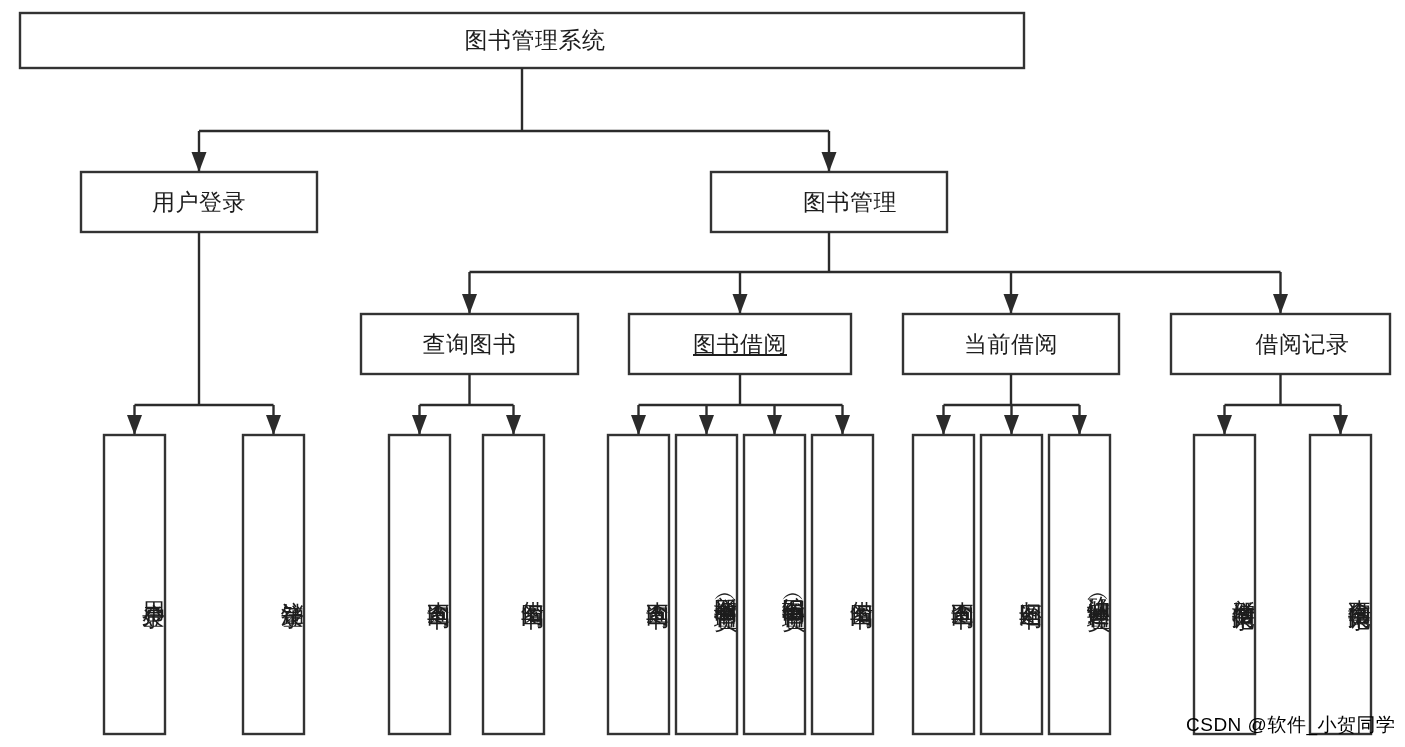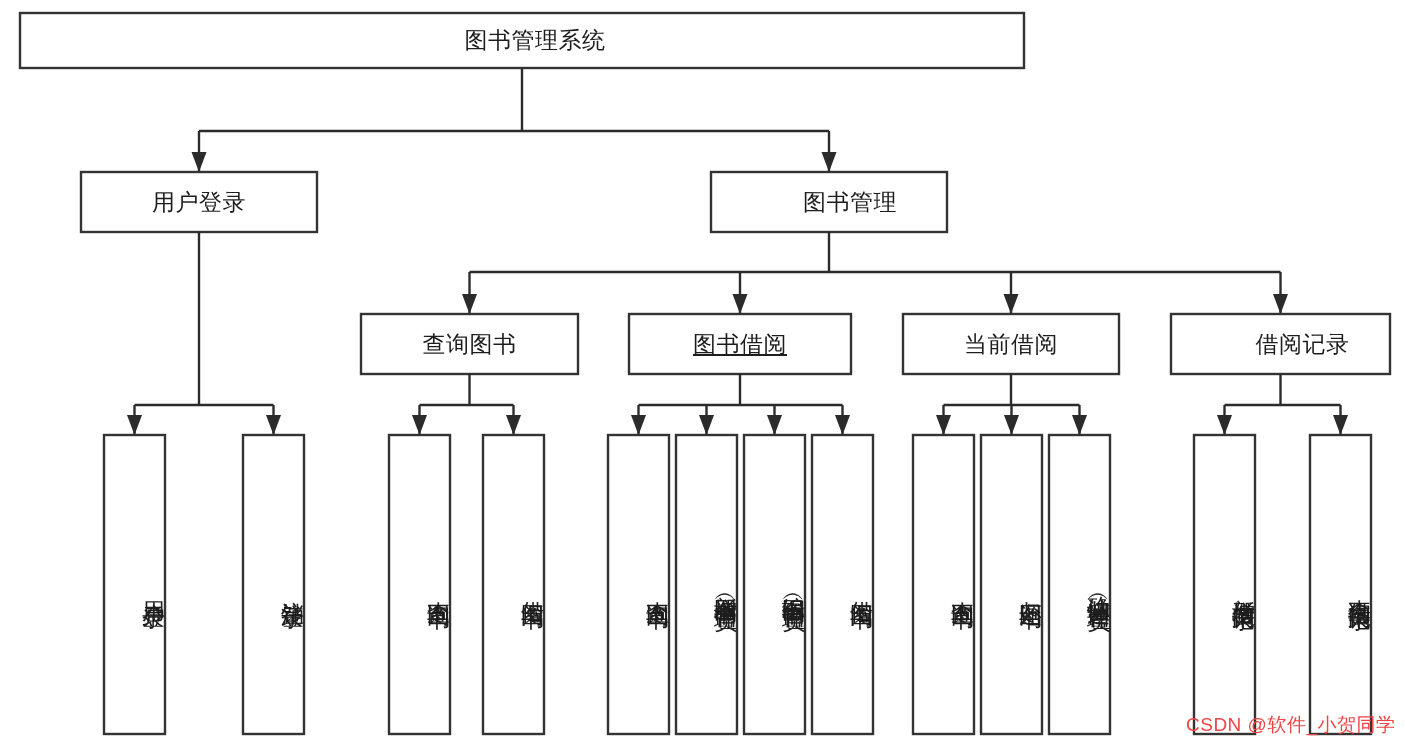--- a/index.html
+++ b/index.html
@@ -61,21 +61,21 @@
     line-height: 1;
     letter-spacing: 2px;
     align-items: flex-start;
     padding-top: 4px;
   }
   .watermark {
     position: absolute;
     left: 1186px;
     top: 712px;
     font-size: 19px;
-    color: #ef4444;
+    color: #000000;
     font-family: "Liberation Sans", "DejaVu Sans", sans-serif;
     white-space: nowrap;
     letter-spacing: 0.5px;
   }
 </style>
 </head>
 <body>
 
 <div id="diagram-root">
 

